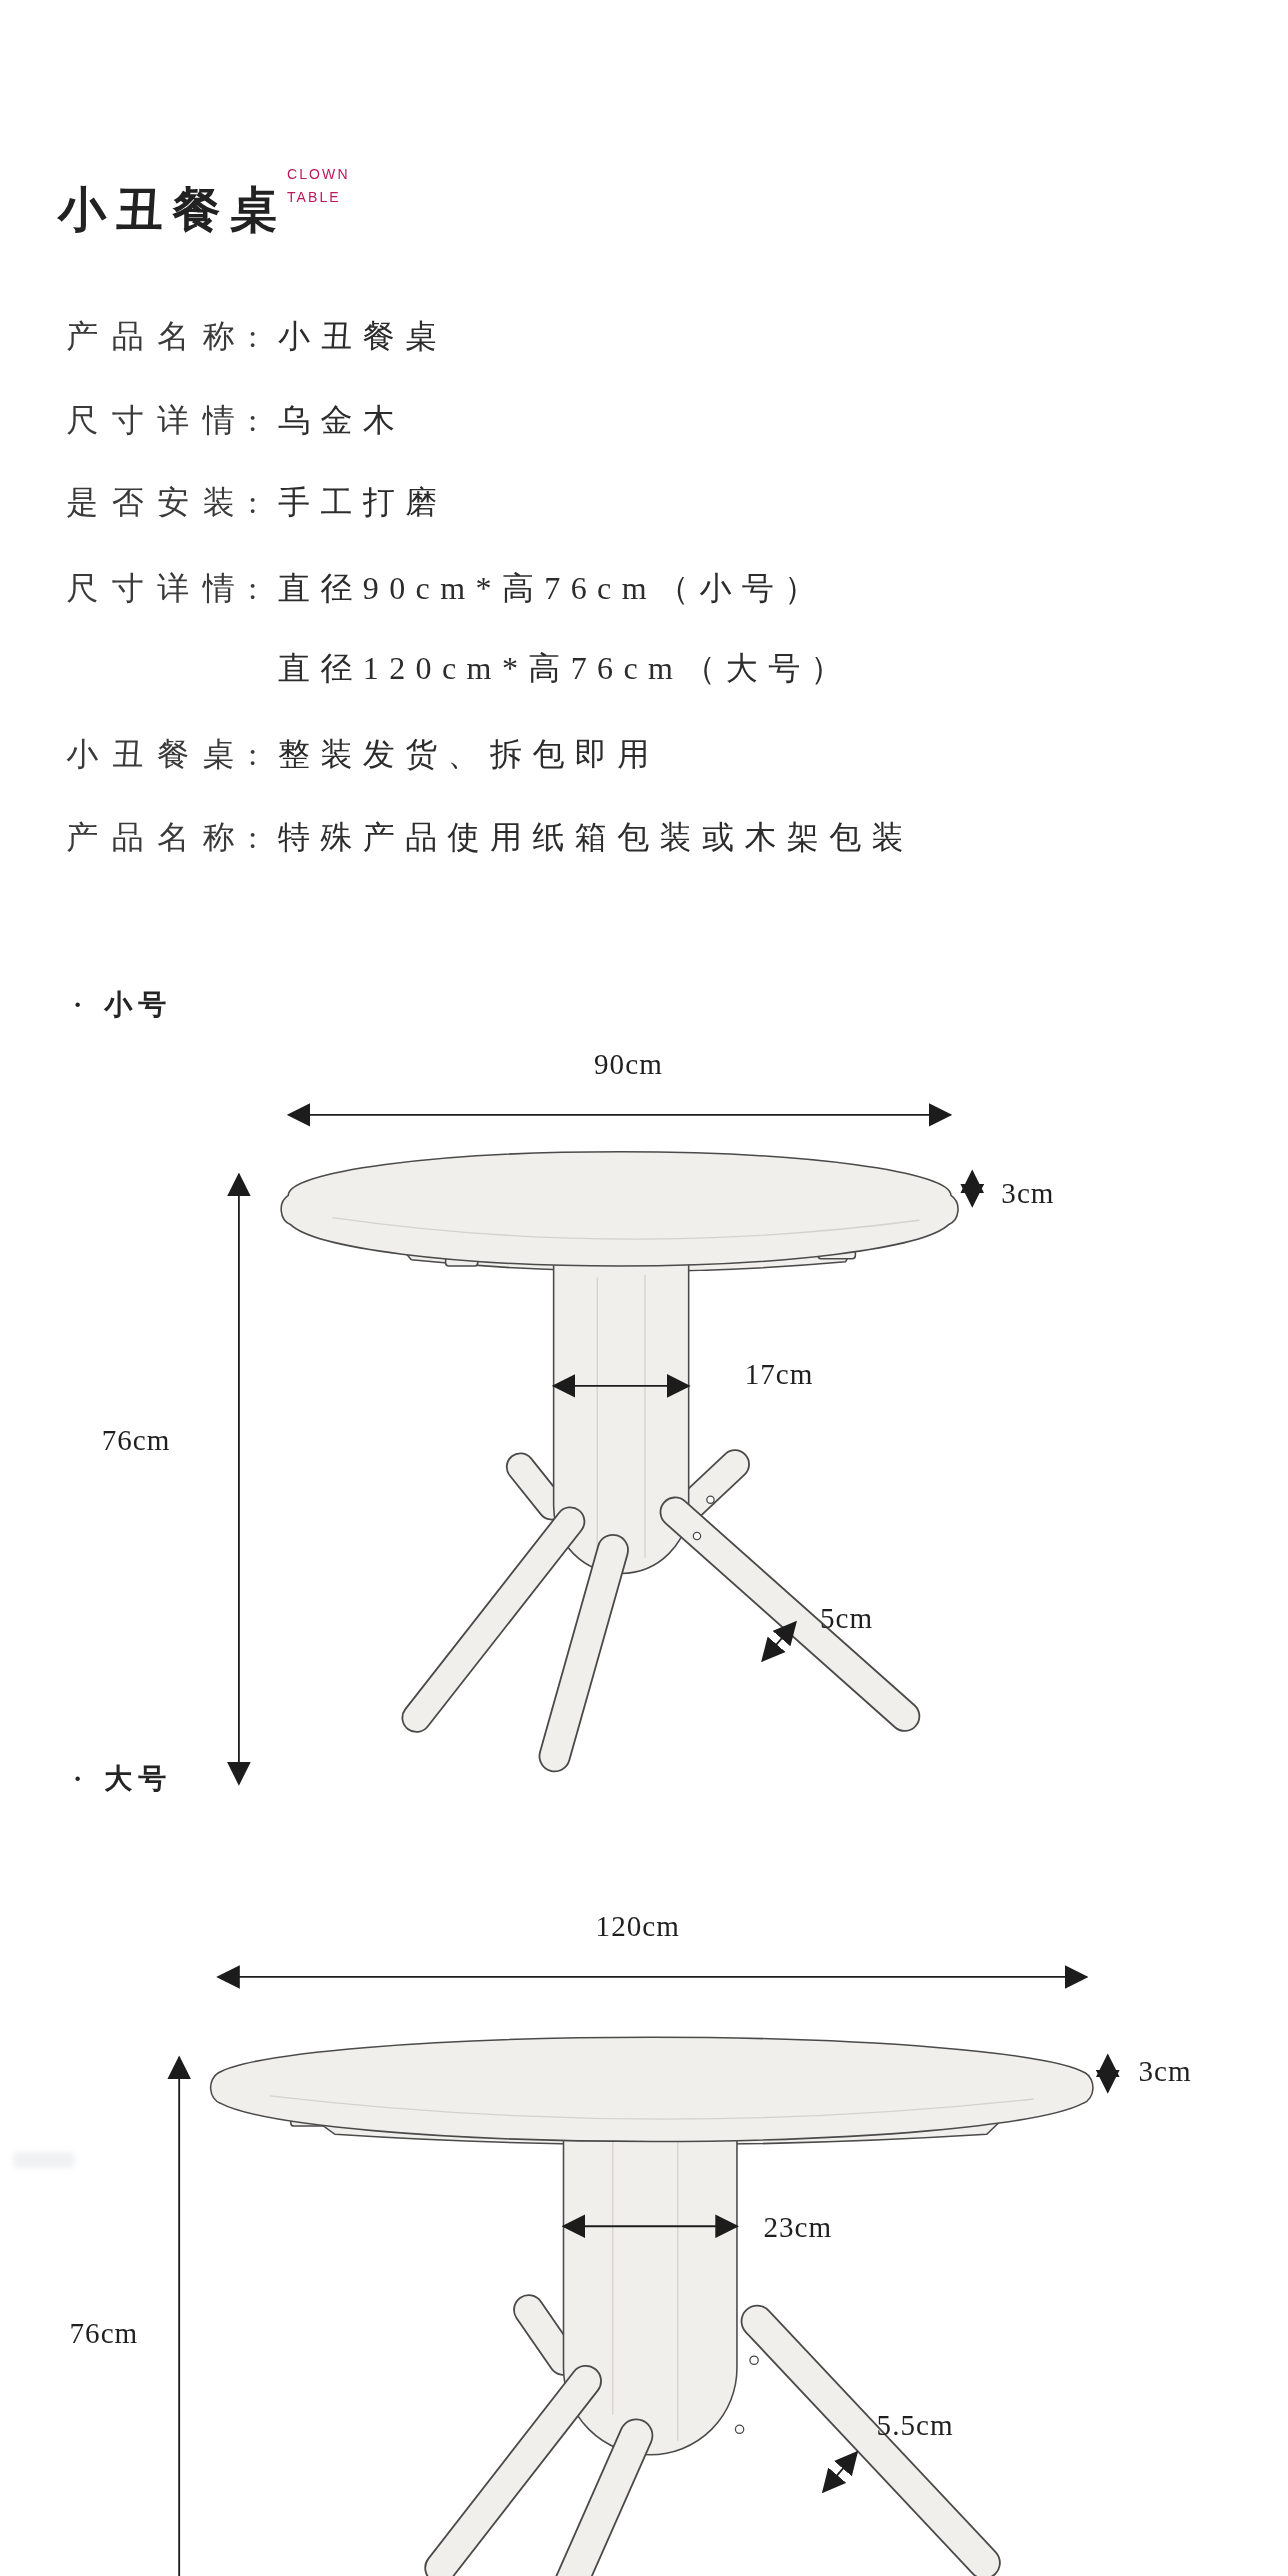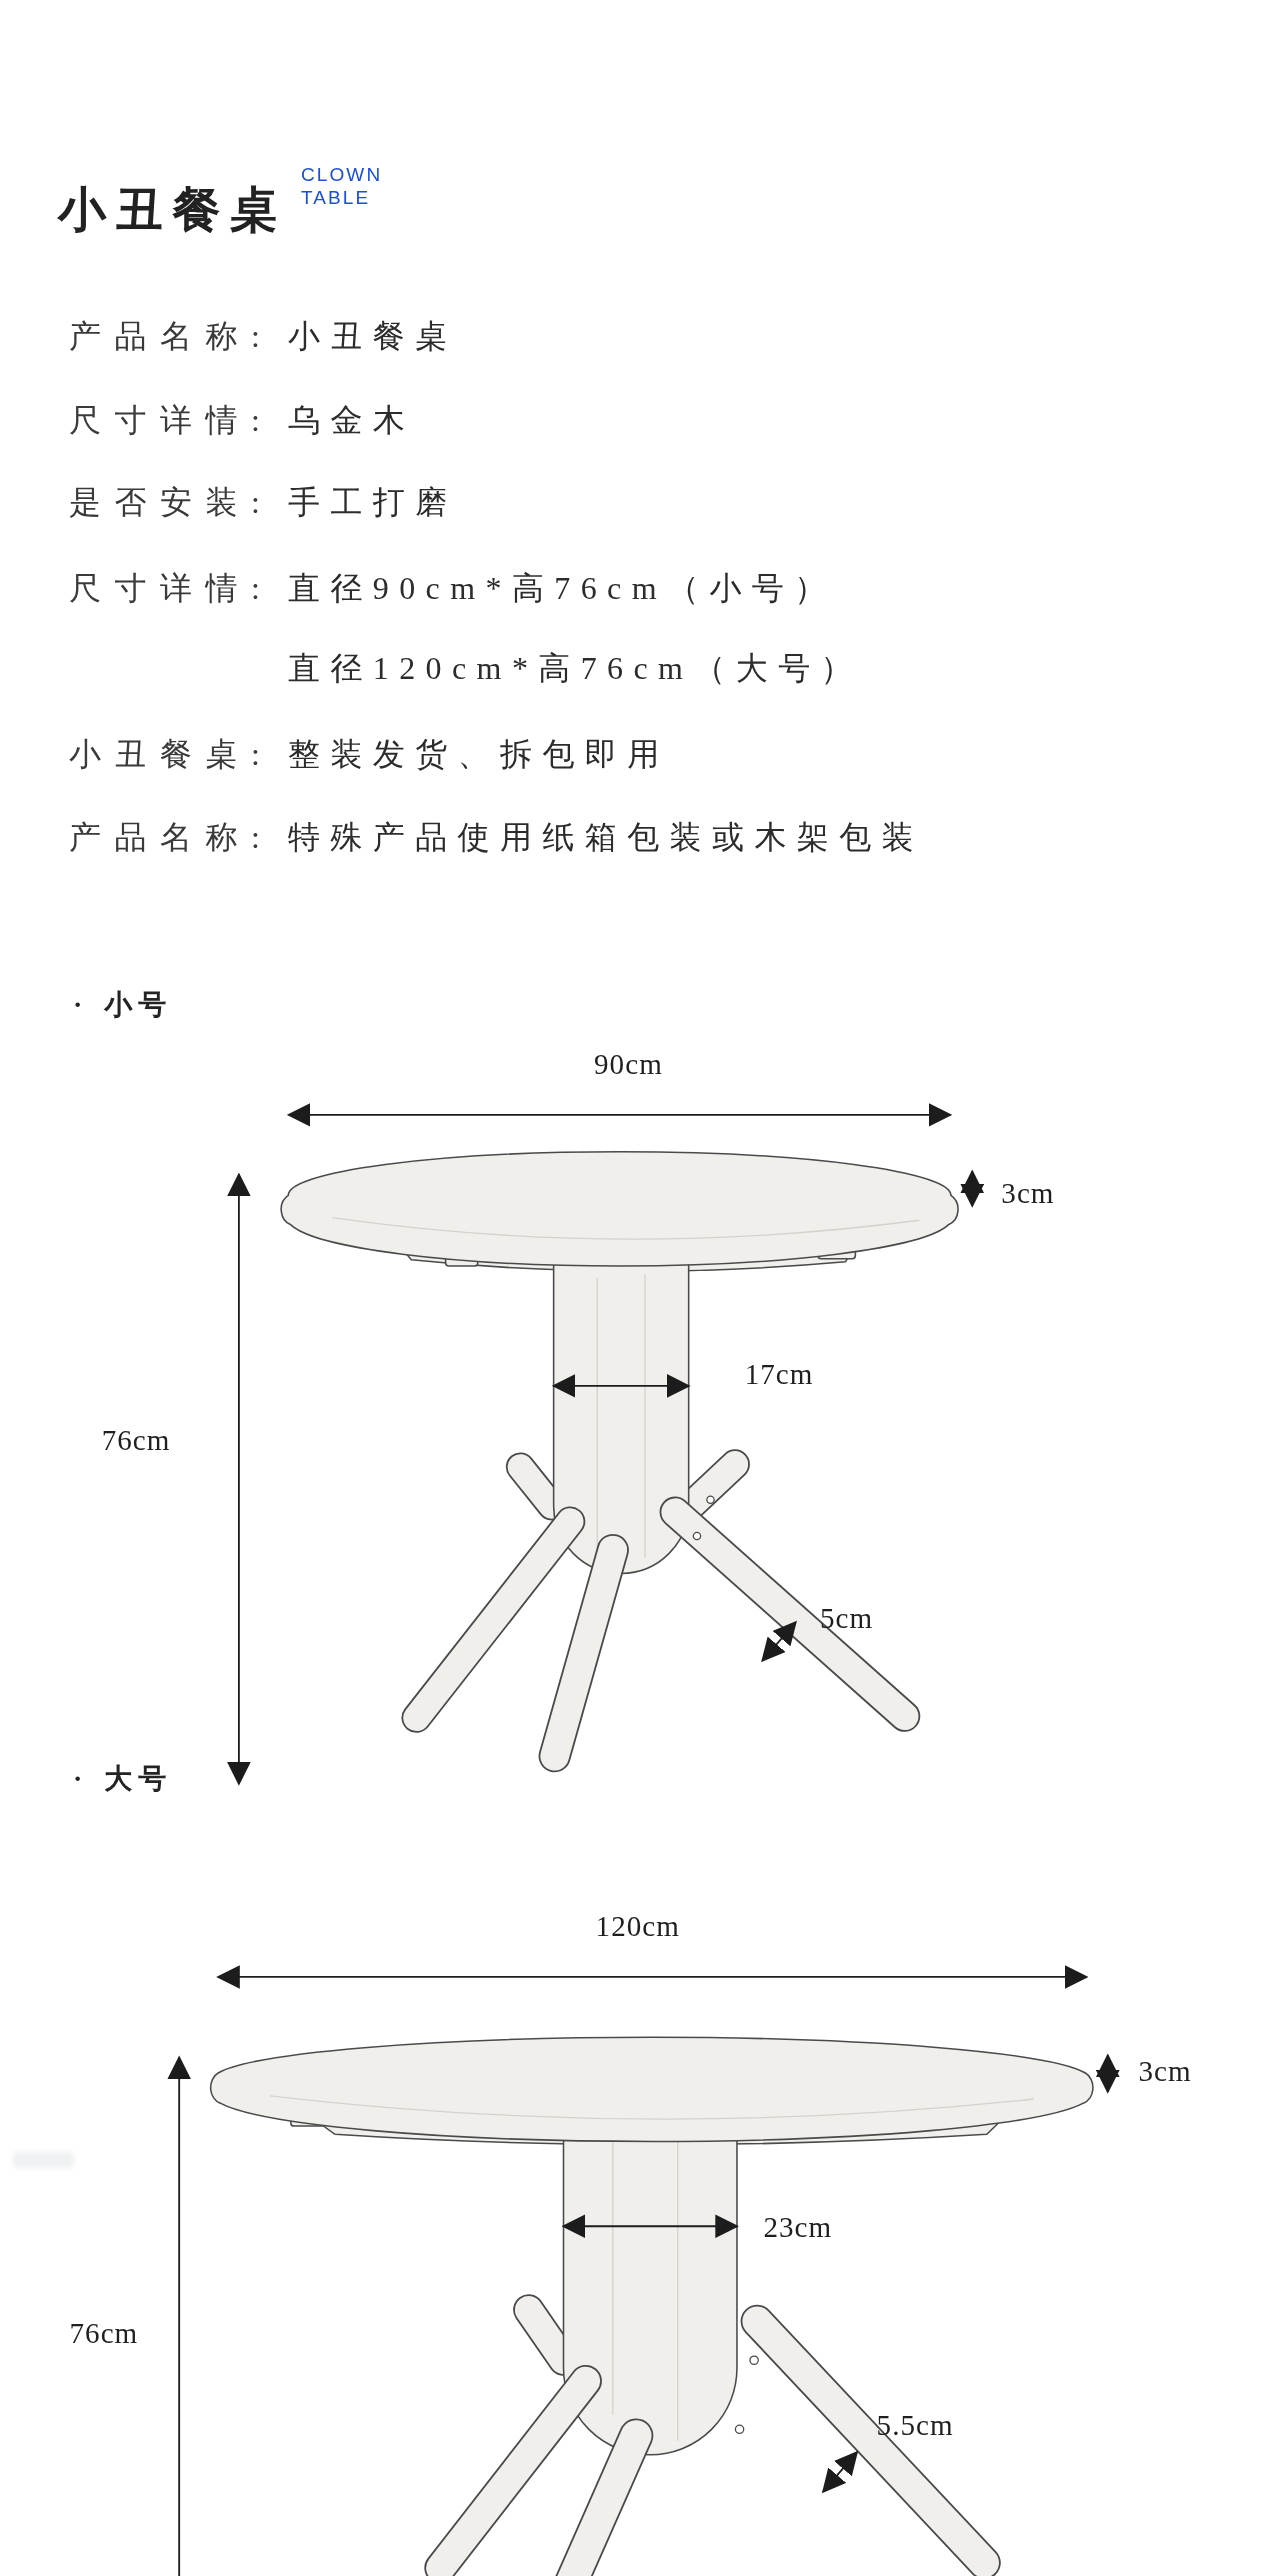--- a/index.html
+++ b/index.html
@@ -12,28 +12,28 @@
     font-family:"Liberation Serif","DejaVu Serif",serif;
     color:#2f2f2f;
   }
   
   .title{
     position:absolute;left:58px;top:152px;
     font-size:48px;font-weight:700;line-height:52px;
     letter-spacing:9.3px;color:#222;
   }
   .subtitle{
-    position:absolute;left:301px;top:163px;
-    font-size:19px;line-height:23px;letter-spacing:2.1px;
-    color:#1d4ed8;font-family:"Liberation Sans","DejaVu Sans",sans-serif;
+    position:absolute;left:287px;top:163px;
+    font-size:14px;line-height:23px;letter-spacing:2.1px;
+    color:#be185d;font-family:"Liberation Sans","DejaVu Sans",sans-serif;
   }
   
   .spec-row{
-    position:absolute;left:69px;
-    font-size:32px;line-height:37px;white-space:nowrap;
+    position:absolute;left:59px;
+    font-size:32px;line-height:37px;white-space:nowrap;text-align:center;
   }
   .spec-label{
     display:inline-block;width:219px;
     letter-spacing:13.5px;color:#3a3a3a;
   }
   .spec-value{
     letter-spacing:10.4px;color:#2c2c2c;
   }
   .r0{top:318px}.r1{top:402px}.r2{top:484px}.r3{top:570px}
   .r4{top:650px}.r5{top:736px}.r6{top:819px}

